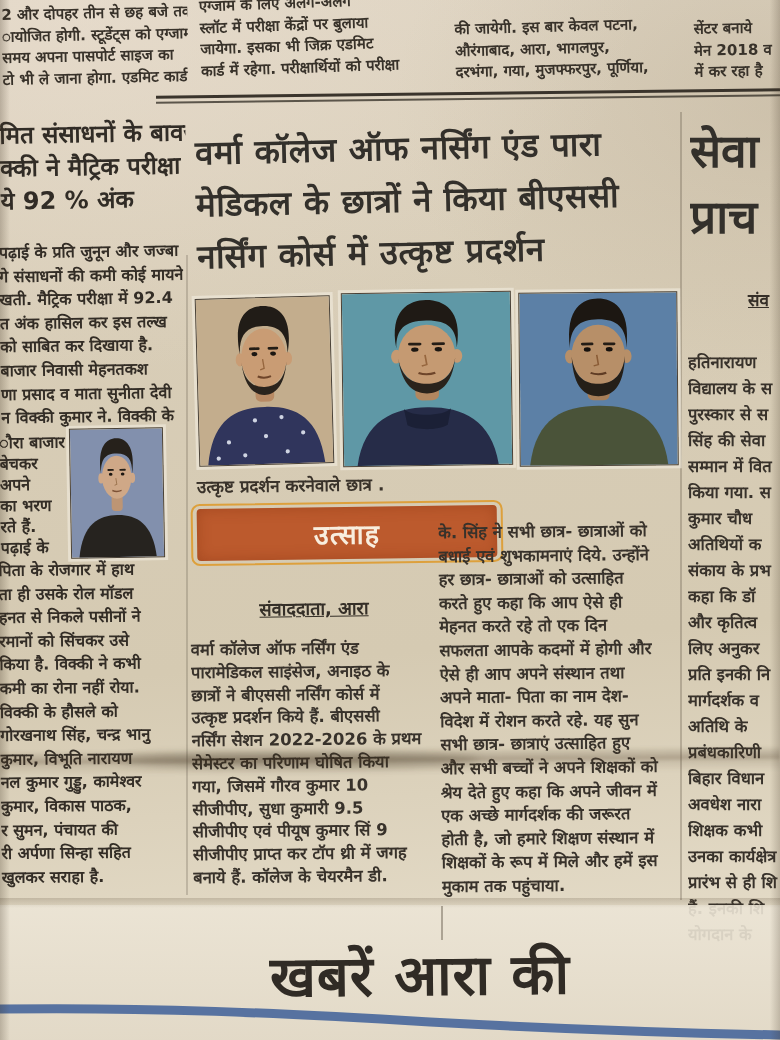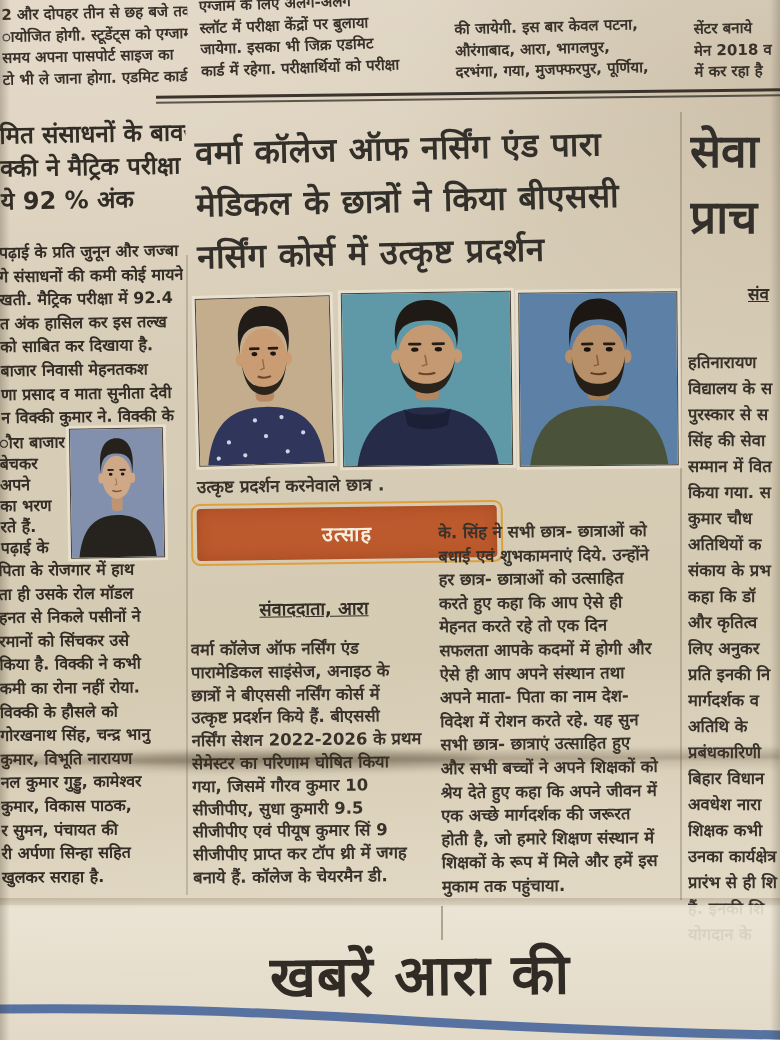--- a/index.html
+++ b/index.html
@@ -21,21 +21,21 @@
   .lc-head{font-size:24px;line-height:33px;font-weight:bold;color:#312c26;}
   .lc-body{font-size:16px;line-height:23.6px;font-weight:600;color:#332d26;overflow:hidden;}
   .lc-wrap{font-size:16px;line-height:21px;font-weight:600;color:#332d26;}
   .photo-frame{border:1.5px solid #4a4238;box-shadow:0 0 0 3px rgba(240,233,219,.65);}
   
   .headline{font-size:33px;line-height:52px;font-weight:bold;color:#33302b;letter-spacing:.5px;}
   .caption{font-size:17px;font-weight:600;color:#39322a;}
   .kicker-outline{border:2px solid #dda03c;border-radius:9px;padding:3px 4px;}
   .kicker{background:#bc5a2d;border-radius:4px;display:flex;align-items:center;justify-content:center;
           box-shadow:inset 0 0 14px rgba(120,40,10,.35);}
-  .kicker span{color:#f8eede;font-size:20px;font-weight:bold;letter-spacing:1px;}
+  .kicker span{color:#f8eede;font-size:27px;font-weight:bold;letter-spacing:1px;}
   .byline{font-size:18px;font-weight:bold;text-decoration:underline;color:#352f28;text-align:center;}
   .mcol{font-size:16.5px;font-weight:600;color:#38322b;overflow:hidden;}
   .mcol1{line-height:22.8px;}
   .mcol2{line-height:23.6px;}
   
   .rc-head{font-size:46px;line-height:66px;font-weight:bold;color:#33302b;}
   .rc-byline{font-size:17px;font-weight:bold;text-decoration:underline;color:#352f28;}
   .rc-body{font-size:16.5px;line-height:26px;font-weight:600;color:#38322b;overflow:hidden;}
   
   .banner-title{font-size:56px;font-weight:bold;color:#302b25;letter-spacing:1px;}
@@ -247,21 +247,21 @@
       <div class="ln">एक अच्छे मार्गदर्शक की जरूरत</div>
       <div class="ln">होती है,  जो हमारे शिक्षण संस्थान में</div>
       <div class="ln">शिक्षकों के रूप में मिले और हमें इस</div>
       <div class="ln">मुकाम तक पहुंचाया.</div>
     </div>
 
   <div class="abs rc-head" style="left:690px;top:118px;width:92px;overflow:hidden;">
       <div class="ln">सेवा</div>
       <div class="ln">प्राच</div>
     </div>
-  <div class="abs rc-byline" style="left:748px;top:282px;text-align:right;">संव</div>
+  <div class="abs rc-byline" style="left:748px;top:288px;text-align:right;">संव</div>
   <div class="abs rc-body" style="left:688px;top:350px;width:94px;height:600px;">
       <div class="ln">हतिनारायण</div>
       <div class="ln">विद्यालय के स</div>
       <div class="ln">पुरस्कार से स</div>
       <div class="ln">सिंह की सेवा</div>
       <div class="ln">सम्मान में वित</div>
       <div class="ln">किया गया. स</div>
       <div class="ln">कुमार  चौध</div>
       <div class="ln">अतिथियों क</div>
       <div class="ln">संकाय के प्रभ</div>

